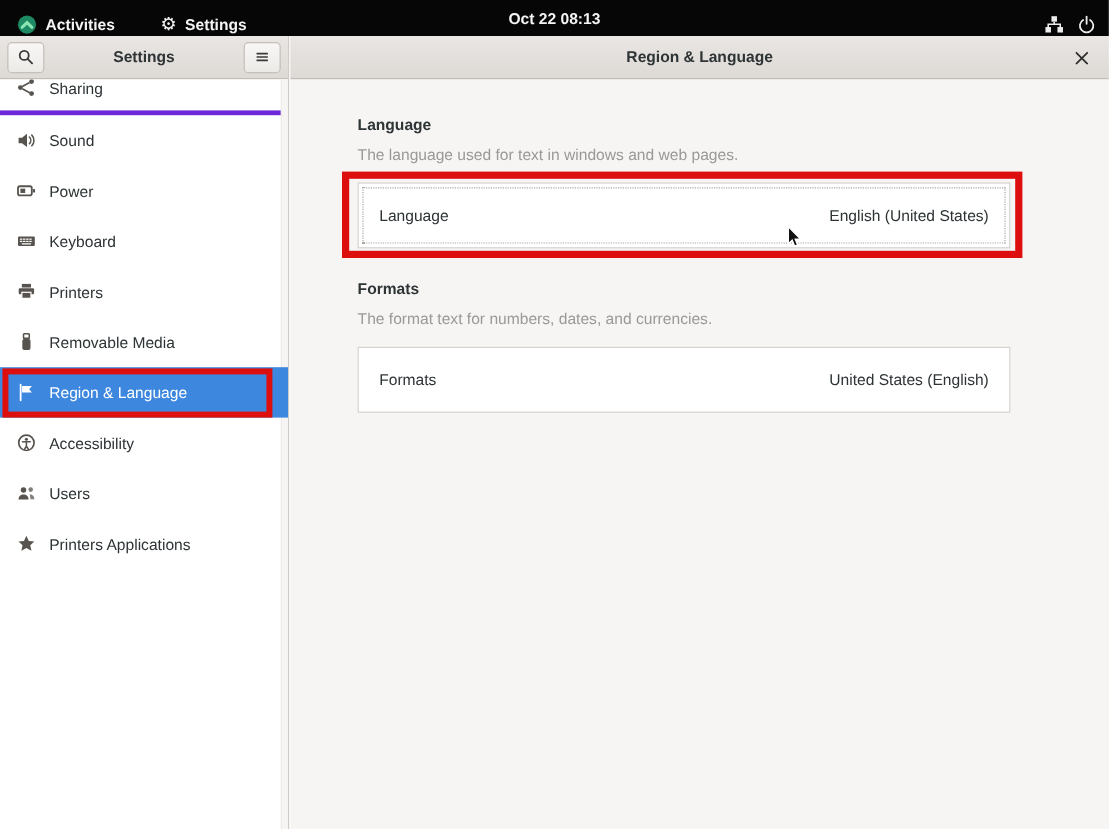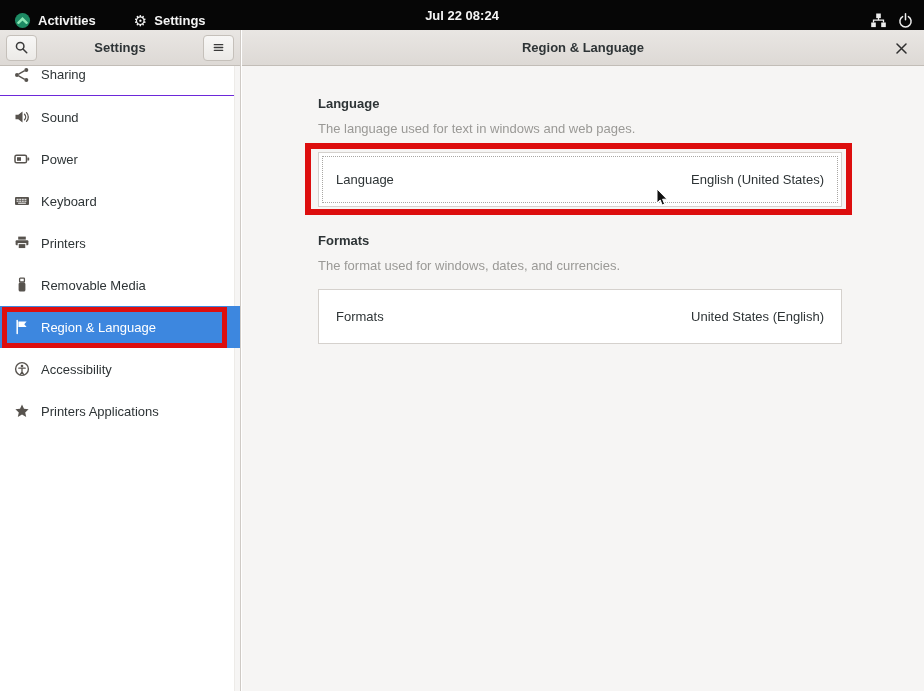--- a/index.html
+++ b/index.html
@@ -38,38 +38,38 @@
     background:linear-gradient(#f8f7f6,#eceae7);display:flex;align-items:center;
     justify-content:center;color:#3a3a3a;cursor:default;}
   .hbtn svg{width:15px;height:15px;display:block;}
   .sidebar-title{position:absolute;left:50%;transform:translateX(-50%);
     font-weight:bold;font-size:13px;color:var(--text);}
   .slist{position:absolute;top:36px;left:0;right:0;bottom:0;overflow:hidden;}
   .slist::after{content:"";position:absolute;top:0;bottom:0;right:0;width:5px;
     background:#f6f5f4;border-left:1px solid #edebe8;z-index:0;}
   .srow{height:42px;display:flex;align-items:center;padding-left:14px;font-size:13px;
     color:var(--text);position:relative;}
-  .srow.clipped{margin-top:-12px;border-bottom:1px solid #6d28d9;}
+  .srow.clipped{margin-top:-12px;border-bottom:4px solid #6d28d9;}
   .sicon{width:16px;height:16px;margin-right:11px;color:var(--icon);flex:none;}
   .sicon svg{width:16px;height:16px;display:block;}
   .srow.selected{background:var(--accent);color:#fff;z-index:1;}
   .srow.selected .sicon{color:#fff;}
   .srow .ann{display:none;}
   .srow.annotated .ann{display:block;position:absolute;left:2px;right:13px;top:1px;bottom:0;
     border:5px solid var(--annotation);pointer-events:none;z-index:3;}
   
   .main{position:absolute;left:242px;right:0;top:0;bottom:0;background:#f6f5f4;}
   .main-header{height:36px;background:linear-gradient(var(--hdr-top),var(--hdr-bot));
     border-bottom:1px solid var(--hdr-border);position:relative;
     display:flex;align-items:center;justify-content:center;}
   .main-title{font-weight:bold;font-size:13px;color:var(--text);}
   .close-btn{position:absolute;right:8px;top:0;height:36px;width:30px;display:flex;
     align-items:center;justify-content:center;color:#2f2f2f;cursor:default;}
   .close-btn svg{width:11px;height:11px;display:block;}
-  .content{padding:30px 82px 0 76px;}
+  .content{padding:30px 82px 0 56px;}
   .section{margin-bottom:26px;}
   .sec-heading{font-weight:bold;font-size:13px;color:var(--text);}
   .sec-desc{font-size:13px;color:var(--muted);margin-top:10px;}
   .rowwrap{position:relative;margin-top:16px;}
   .prow{height:55px;background:#fff;border:1px solid #d5d1cd;display:flex;
     align-items:center;justify-content:space-between;padding:0 17px;font-size:13px;
     position:relative;}
   .prow .rlabel{color:var(--text);}
   .prow .rvalue{color:var(--text);}
   .section.focused .prow::after{content:"";position:absolute;inset:3px;
@@ -90,21 +90,21 @@
       <circle cx="9" cy="9" r="8" fill="#1d8a63"></circle>
       <path d="M4.6 11.4 9 7.2l4.4 4.2" stroke="#8ae6b4" stroke-width="2.6" fill="none" stroke-linecap="round"></path>
     </svg>
     <span>Activities</span>
   </div>
   <div class="tb-item tb-settings">
     <span class="gear-glyph">⚙</span>
     <span>Settings</span>
   </div>
   <div class="tb-clock">
-    <span>Jul 22 08:24</span>
+    <span>Oct 22 08:13</span>
   </div>
   <div class="tb-right">
     <svg class="tb-icon" viewBox="0 0 17 17">
       <rect x="6.2" y="1.5" width="4.6" height="4.6" fill="#ececec"></rect>
       <rect x="1.2" y="10.5" width="4.6" height="4.6" fill="#ececec"></rect>
       <rect x="11.2" y="10.5" width="4.6" height="4.6" fill="#ececec"></rect>
       <path d="M8.5 6.1v2.1M3.5 10.5V8.2h10v2.3" stroke="#ececec" stroke-width="1.3" fill="none"></path>
     </svg>
     <svg class="tb-icon" viewBox="0 0 17 17">
       <path d="M5.6 4.6a5.6 5.6 0 1 0 5.8 0" fill="none" stroke="#ececec" stroke-width="1.5" stroke-linecap="round"></path>
@@ -213,20 +213,32 @@
               <circle cx="8" cy="5" r="1.3" fill="currentColor"></circle>
               <path d="M4.8 7.2h6.4M8 7.5v3.4l-1.7 2.6M8 10.9l1.7 2.6" stroke="currentColor" stroke-width="1.3" fill="none" stroke-linecap="round"></path>
             </svg>
           </span>
     <span class="slabel">Accessibility</span>
   </div>
         <div class="srow">
 
     <span class="sicon">
             <svg viewBox="0 0 16 16">
+              <circle cx="5.6" cy="5.4" r="2.3" fill="currentColor"></circle>
+              <path d="M1.4 13.3c0-2.6 1.9-4.2 4.2-4.2s4.2 1.6 4.2 4.2z" fill="currentColor"></path>
+              <circle cx="11.6" cy="5" r="1.9" fill="currentColor" opacity=".75"></circle>
+              <path d="M10.9 8.9c2.2.1 3.7 1.6 3.7 4.1h-3.2" fill="currentColor" opacity=".75"></path>
+            </svg>
+          </span>
+    <span class="slabel">Users</span>
+  </div>
+        <div class="srow">
+
+    <span class="sicon">
+            <svg viewBox="0 0 16 16">
               <path d="M8 1.4l2 4.4 4.6.5-3.4 3.1 1 4.6L8 11.6 3.8 14l1-4.6L1.4 6.3 6 5.8z" fill="currentColor"></path>
             </svg>
           </span>
     <span class="slabel">Printers Applications</span>
   </div>
       </div>
   </div>
 
   <div class="main">
     <div class="main-header">
@@ -247,21 +259,21 @@
           <div class="ann"></div>
           <div class="prow">
             <span class="rlabel">Language</span>
             <span class="rvalue">English (United States)</span>
           </div>
         </div>
       </div>
 
       <div class="section">
         <div class="sec-heading">Formats</div>
-        <div class="sec-desc">The format used for windows, dates, and currencies.</div>
+        <div class="sec-desc">The format text for numbers, dates, and currencies.</div>
         <div class="rowwrap">
 
           <div class="prow">
             <span class="rlabel">Formats</span>
             <span class="rvalue">United States (English)</span>
           </div>
         </div>
       </div>
 
     </div>

